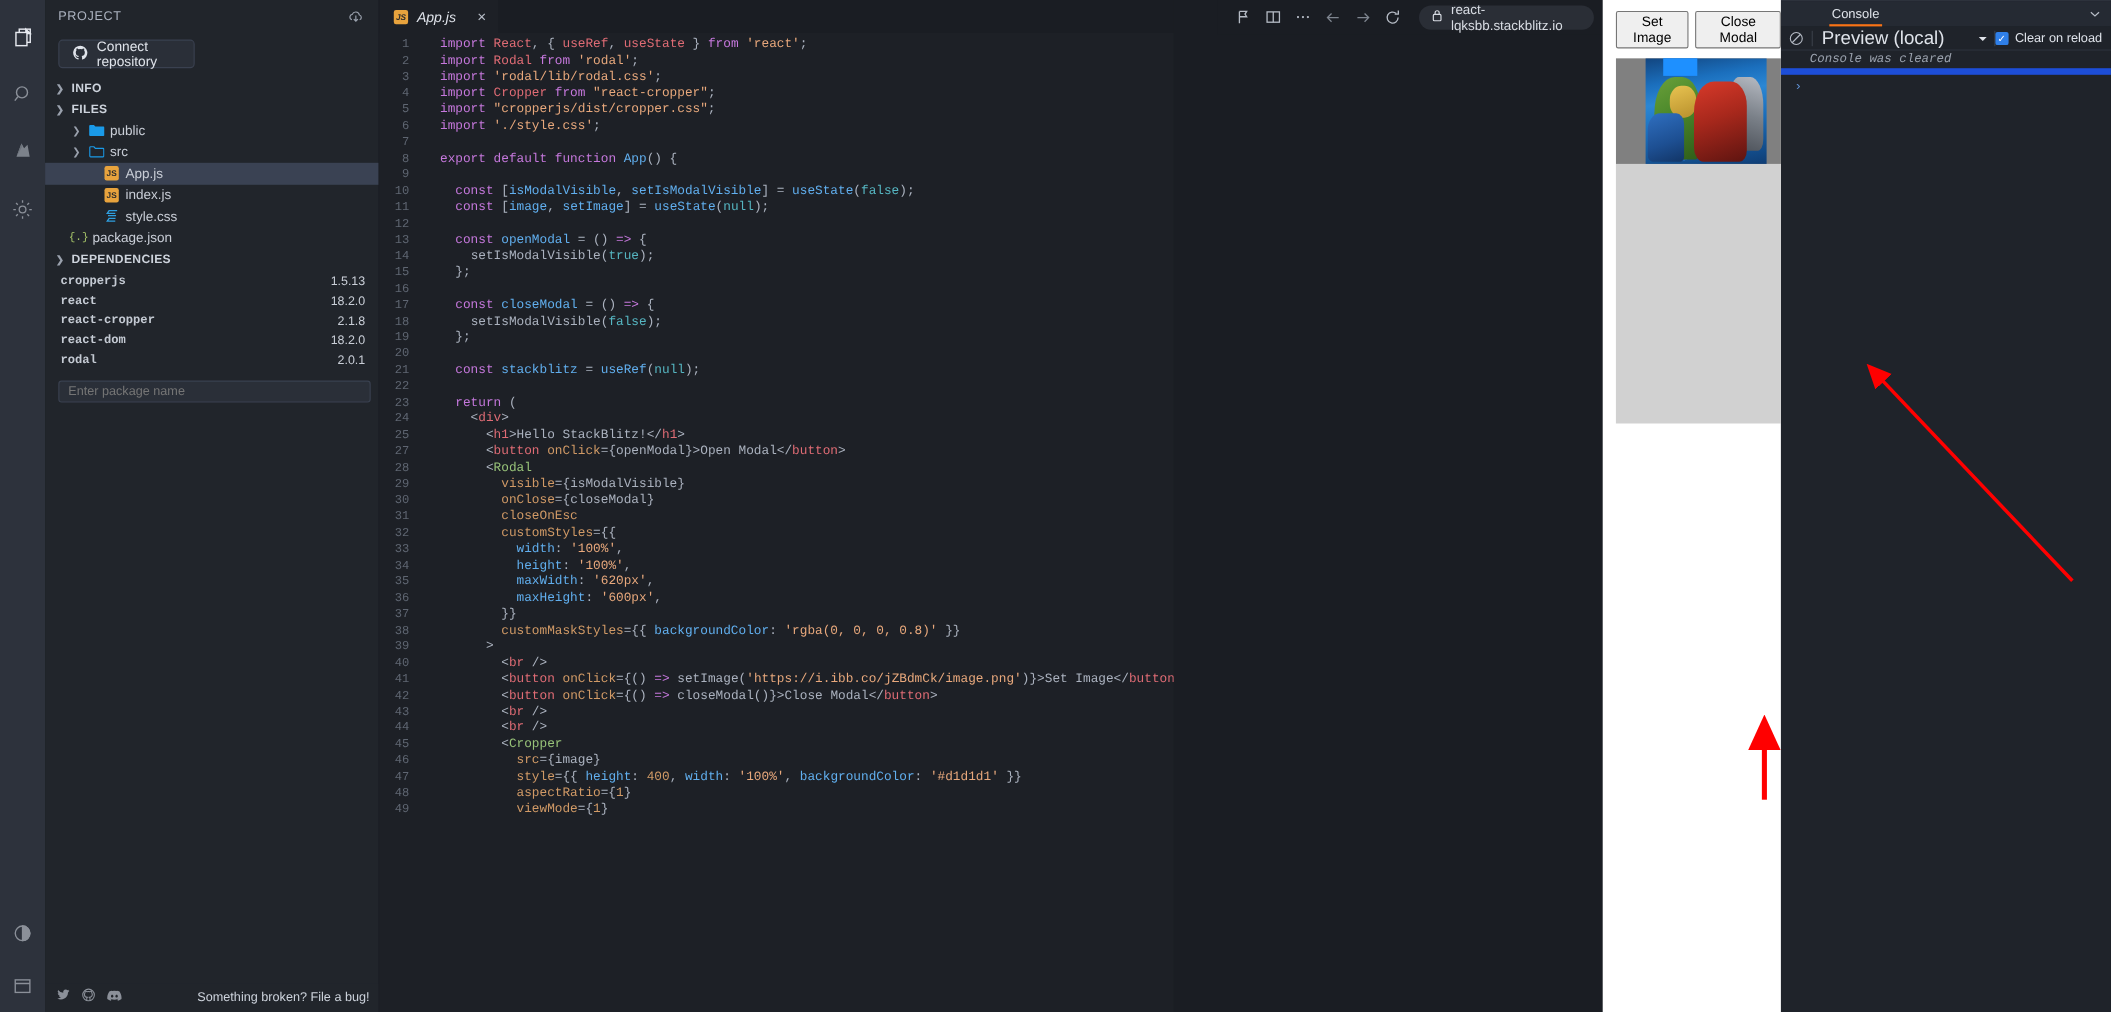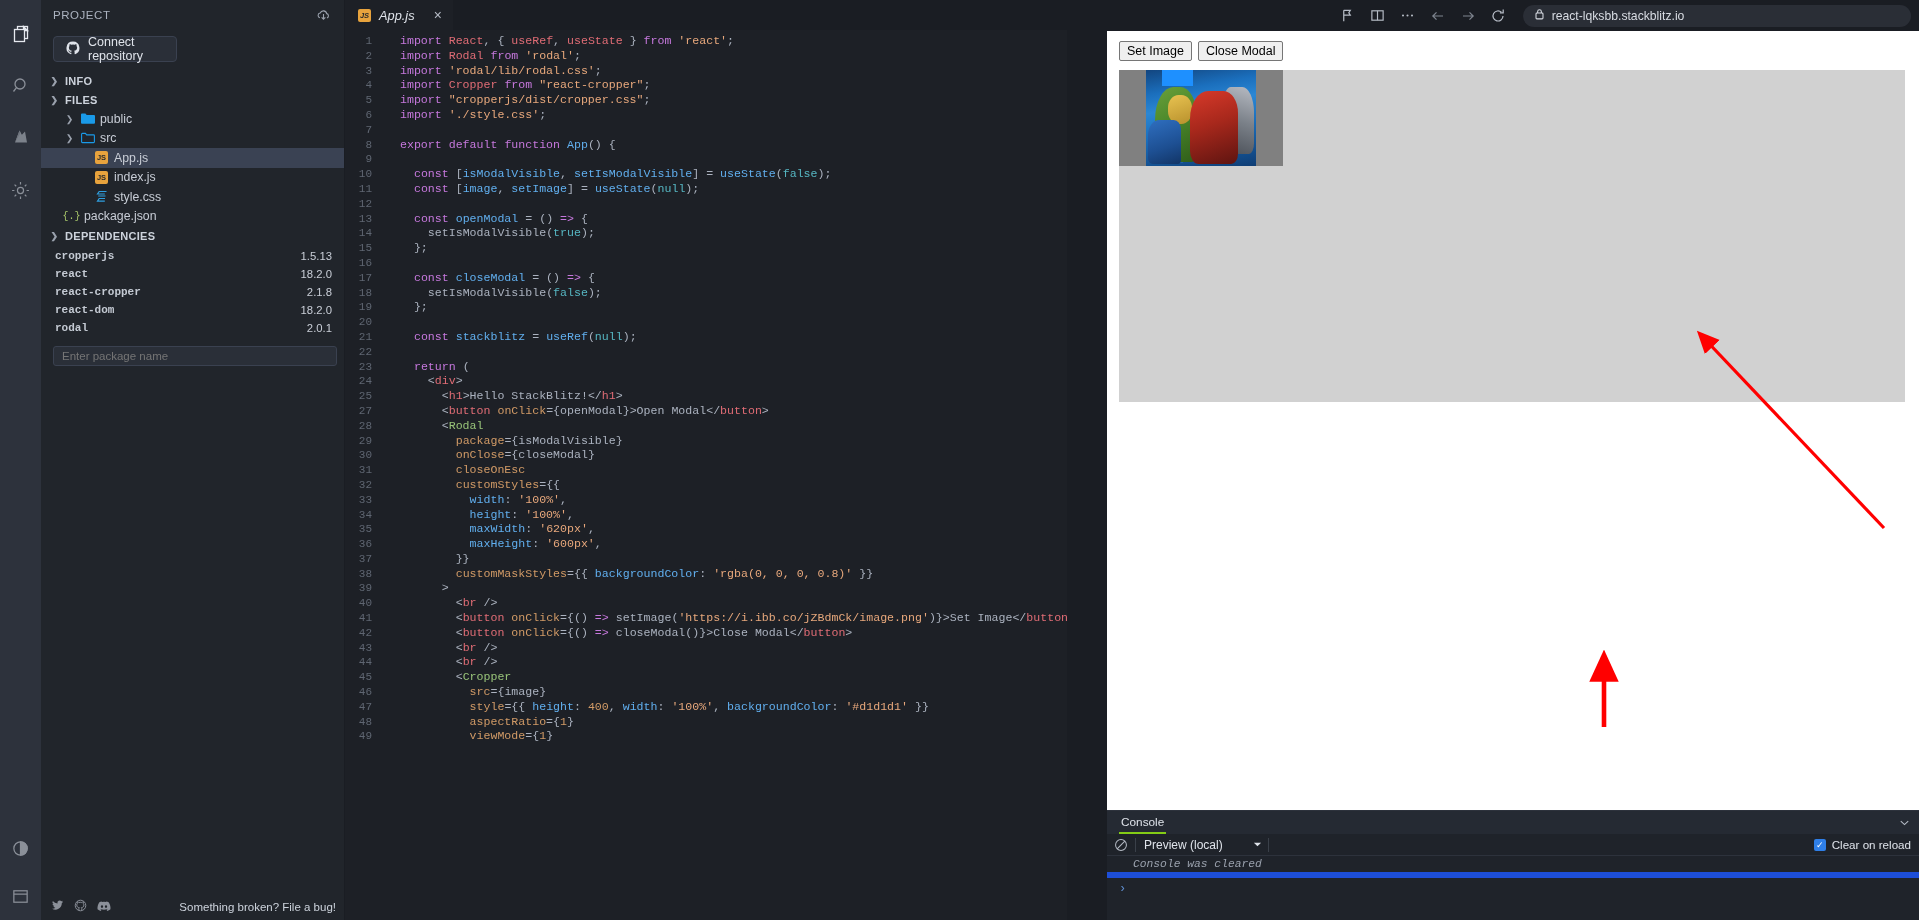--- a/index.html
+++ b/index.html
@@ -117,21 +117,21 @@
   .pl   { color: #abb2bf; }
   .attr { color: #d19a66; }
   .num  { color: #d19a66; }
   .lit  { color: #56b6c2; }
   .link { color: #e8a87c; 
           text-decoration-color: #c46a4a; }
   .cmp  { color: #98c379; }
 
   
   .preview { width: 852px; flex: 0 0 852px; display: flex;
-             flex-direction: column; background: #1a1d23; padding-left: 40px; }
+             flex-direction: row; background: #1a1d23; padding-left: 40px; }
   .pv-toolbar {
     height: 31px; display: flex; align-items: center; gap: 0;
     padding: 0 8px 0 10px; background: #1a1d23;
   }
   .pv-ico { width: 30px; height: 30px; display: flex; align-items: center;
             justify-content: center; color: #b6bcc6; cursor: pointer; }
   .pv-ico.dim { color: #7e858f; }
   .urlbar {
     flex: 1 1 auto; height: 22px; background: #2a2e36; border-radius: 11px;
     display: flex; align-items: center; gap: 7px; padding: 0 11px;
@@ -196,35 +196,35 @@
   
   .console { background: #1f232a; flex: 0 0 auto;
              border-top: 1px solid #2d323c; }
   .cs-tabs {
     height: 23px; display: flex; align-items: stretch;
     justify-content: space-between; padding-left: 12px;
     background: #252a33;
   }
   .cs-tab {
     display: flex; align-items: center; color: #dfe3ea; font-size: 11.8px;
-    border-bottom: 2px solid #84cc16; padding: 0 2px; cursor: pointer;
+    border-bottom: 2px solid #f97316; padding: 0 2px; cursor: pointer; margin-left: 32px;
   }
   .cs-collapse { width: 30px; display: flex; align-items: center;
                  justify-content: center; color: #b6bcc6; cursor: pointer; }
   .cs-ctrl {
     height: 22px; display: flex; align-items: center; gap: 0;
     background: #1f232a; padding-right: 8px;
     border-bottom: 1px solid #2d323c;
   }
   .cs-ico { width: 28px; display: flex; align-items: center;
             justify-content: center; color: #b6bcc6; cursor: pointer; }
   .cs-sep { width: 1px; height: 14px; background: #3a4049; }
   .cs-select {
     display: flex; align-items: center; gap: 30px; padding: 0 6px 0 8px;
-    color: #dfe3ea; font-size: 12px; cursor: pointer;
+    color: #dfe3ea; font-size: 17px; cursor: pointer;
   }
   .cs-right { margin-left: auto; display: flex; align-items: center; gap: 6px; }
   .cs-check {
     width: 12px; height: 12px; background: #2f7fe8; border-radius: 2px;
     display: flex; align-items: center; justify-content: center;
     color: #fff; font-size: 9px; cursor: pointer;
   }
   .cs-check-lbl { color: #dfe3ea; font-size: 11.6px; }
   .cs-log {
     height: 22px; display: flex; align-items: center; padding-left: 26px;
@@ -457,21 +457,21 @@
         <div class="cline"><span class="lno">18</span><span class="ctext"><span class="pl">    </span><span class="pl">setIsModalVisible</span><span class="pl">(</span><span class="lit">false</span><span class="pl">);</span></span></div>
         <div class="cline"><span class="lno">19</span><span class="ctext"><span class="pl">  };</span></span></div>
         <div class="cline"><span class="lno">20</span><span class="ctext"></span></div>
         <div class="cline"><span class="lno">21</span><span class="ctext"><span class="pl">  </span><span class="kw">const </span><span class="var">stackblitz</span><span class="pl"> = </span><span class="fn">useRef</span><span class="pl">(</span><span class="lit">null</span><span class="pl">);</span></span></div>
         <div class="cline"><span class="lno">22</span><span class="ctext"></span></div>
         <div class="cline"><span class="lno">23</span><span class="ctext"><span class="pl">  </span><span class="kw">return </span><span class="pl">(</span></span></div>
         <div class="cline"><span class="lno">24</span><span class="ctext"><span class="pl">    &lt;</span><span class="kw2">div</span><span class="pl">&gt;</span></span></div>
         <div class="cline"><span class="lno">25</span><span class="ctext"><span class="pl">      &lt;</span><span class="kw2">h1</span><span class="pl">&gt;</span><span class="pl">Hello StackBlitz!</span><span class="pl">&lt;/</span><span class="kw2">h1</span><span class="pl">&gt;</span></span></div>
         <div class="cline"><span class="lno">27</span><span class="ctext"><span class="pl">      &lt;</span><span class="kw2">button</span><span class="pl"> </span><span class="attr">onClick</span><span class="pl">={</span><span class="pl">openModal</span><span class="pl">}&gt;</span><span class="pl">Open Modal</span><span class="pl">&lt;/</span><span class="kw2">button</span><span class="pl">&gt;</span></span></div>
         <div class="cline"><span class="lno">28</span><span class="ctext"><span class="pl">      &lt;</span><span class="cmp">Rodal</span></span></div>
-        <div class="cline"><span class="lno">29</span><span class="ctext"><span class="pl">        </span><span class="attr">package</span><span class="pl">={</span><span class="pl">isModalVisible</span><span class="pl">}</span></span></div>
+        <div class="cline"><span class="lno">29</span><span class="ctext"><span class="pl">        </span><span class="attr">visible</span><span class="pl">={</span><span class="pl">isModalVisible</span><span class="pl">}</span></span></div>
         <div class="cline"><span class="lno">30</span><span class="ctext"><span class="pl">        </span><span class="attr">onClose</span><span class="pl">={</span><span class="pl">closeModal</span><span class="pl">}</span></span></div>
         <div class="cline"><span class="lno">31</span><span class="ctext"><span class="pl">        </span><span class="attr">closeOnEsc</span></span></div>
         <div class="cline"><span class="lno">32</span><span class="ctext"><span class="pl">        </span><span class="attr">customStyles</span><span class="pl">={{</span></span></div>
         <div class="cline"><span class="lno">33</span><span class="ctext"><span class="pl">          </span><span class="var">width</span><span class="pl">: </span><span class="str">'100%'</span><span class="pl">,</span></span></div>
         <div class="cline"><span class="lno">34</span><span class="ctext"><span class="pl">          </span><span class="var">height</span><span class="pl">: </span><span class="str">'100%'</span><span class="pl">,</span></span></div>
         <div class="cline"><span class="lno">35</span><span class="ctext"><span class="pl">          </span><span class="var">maxWidth</span><span class="pl">: </span><span class="str">'620px'</span><span class="pl">,</span></span></div>
         <div class="cline"><span class="lno">36</span><span class="ctext"><span class="pl">          </span><span class="var">maxHeight</span><span class="pl">: </span><span class="str">'600px'</span><span class="pl">,</span></span></div>
         <div class="cline"><span class="lno">37</span><span class="ctext"><span class="pl">        }}</span></span></div>
         <div class="cline"><span class="lno">38</span><span class="ctext"><span class="pl">        </span><span class="attr">customMaskStyles</span><span class="pl">={{ </span><span class="var">backgroundColor</span><span class="pl">: </span><span class="str">'rgba(0, 0, 0, 0.8)'</span><span class="pl"> }}</span></span></div>
         <div class="cline"><span class="lno">39</span><span class="ctext"><span class="pl">      &gt;</span></span></div>

